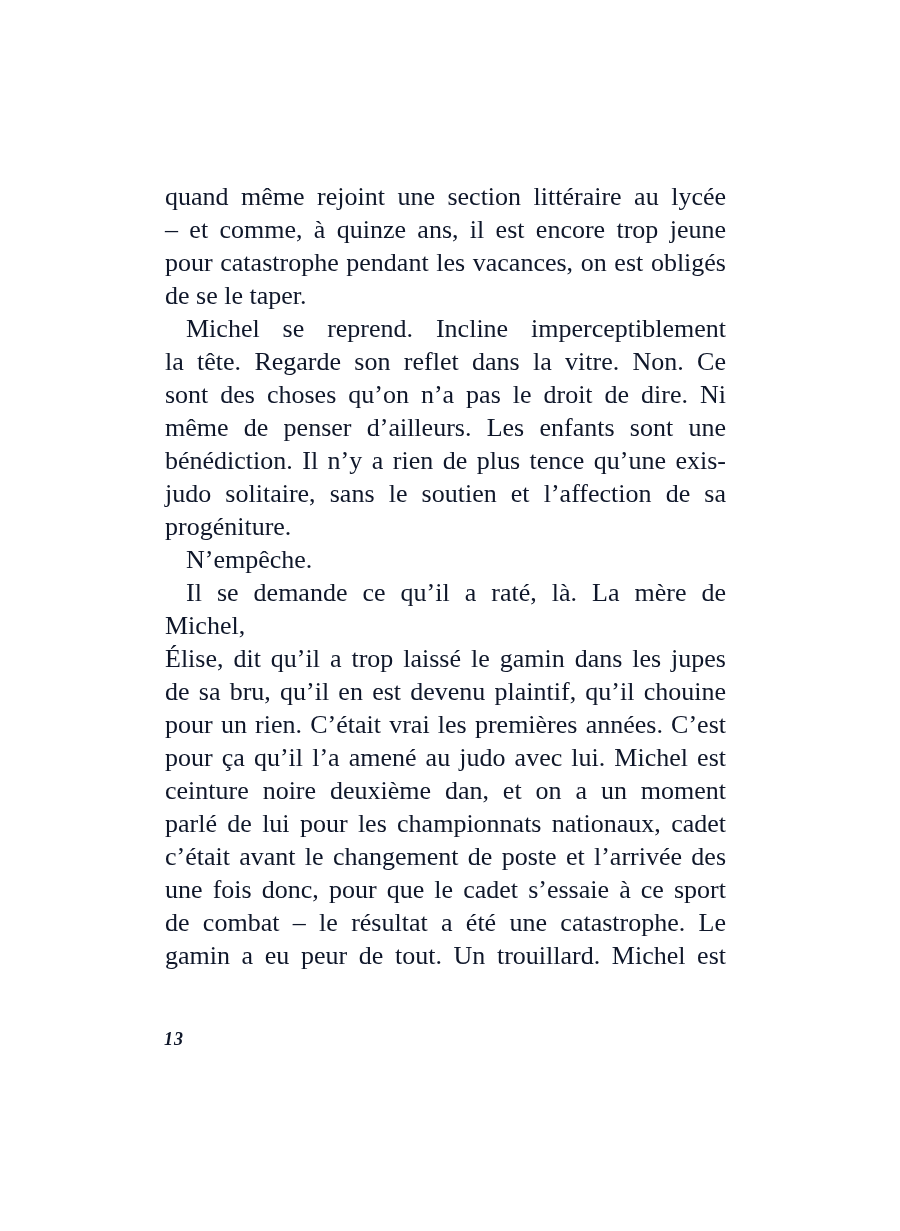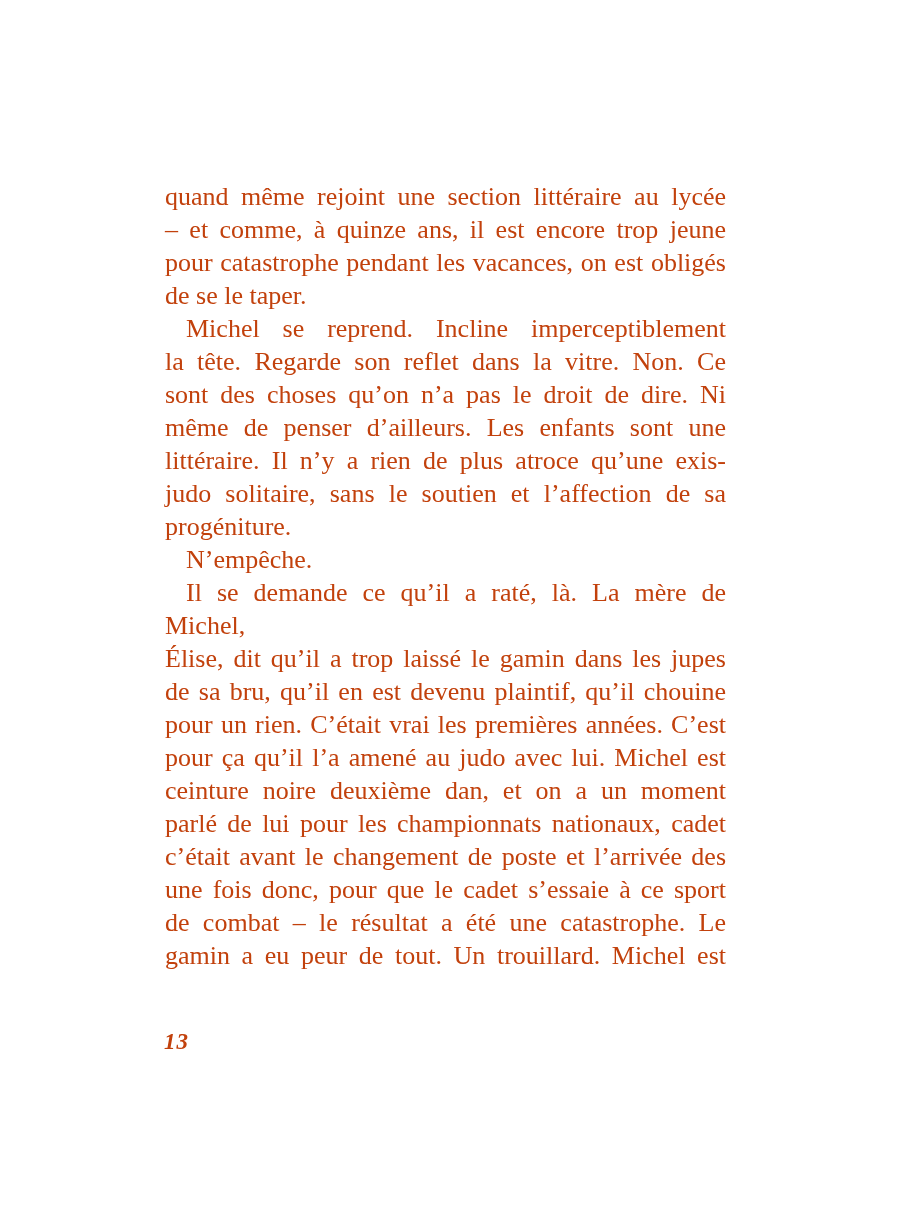--- a/index.html
+++ b/index.html
@@ -3,21 +3,21 @@
 <meta charset="utf-8">
 <title>Book page</title>
 <style>
   * { margin: 0; padding: 0; box-sizing: border-box; }
   html, body { background: #ffffff; }
   .page {
     position: relative;
     width: 900px;
     height: 1231px;
     background: #ffffff;
-    color: #c2410c;
+    color: #0f172a;
     font-family: "Liberation Serif", "DejaVu Serif", serif;
     overflow: hidden;
   }
   .text-block {
     position: absolute;
     left: 165px;
     top: 180px;
     width: 561px;
     font-size: 26px;
     line-height: 33px;
@@ -29,21 +29,21 @@
   .line.end {
     text-align-last: left;
   }
   .line.indent {
     text-indent: 21px;
   }
   .folio {
     position: absolute;
     left: 164px;
     top: 1029px;
-    font-size: 23px;
+    font-size: 18px;
     font-style: italic;
     font-weight: 600;
     letter-spacing: 1px;
   }
 </style>
 </head>
 <body>
 
 <div class="page">
   <main class="text-block">
@@ -51,21 +51,21 @@
         <div class="line">quand même rejoint une section littéraire au lycée</div>
         <div class="line">– et comme, à quinze ans, il est encore trop jeune</div>
         <div class="line">pour catastrophe pendant les vacances, on est obligés</div>
         <div class="line end">de se le taper.</div>
       </div>
       <div>
         <div class="line indent">Michel se reprend. Incline imperceptiblement</div>
         <div class="line">la tête. Regarde son reflet dans la vitre. Non. Ce</div>
         <div class="line">sont des choses qu’on n’a pas le droit de dire. Ni</div>
         <div class="line">même de penser d’ailleurs. Les enfants sont une</div>
-        <div class="line">littéraire. Il n’y a rien de plus atroce qu’une exis-</div>
+        <div class="line">bénédiction. Il n’y a rien de plus tence qu’une exis-</div>
         <div class="line">judo solitaire, sans le soutien et l’affection de sa</div>
         <div class="line end">progéniture.</div>
       </div>
       <div>
         <div class="line indent end">N’empêche.</div>
       </div>
       <div>
         <div class="line indent">Il se demande ce qu’il a raté, là. La mère de Michel,</div>
         <div class="line">Élise, dit qu’il a trop laissé le gamin dans les jupes</div>
         <div class="line">de sa bru, qu’il en est devenu plaintif, qu’il chouine</div>

